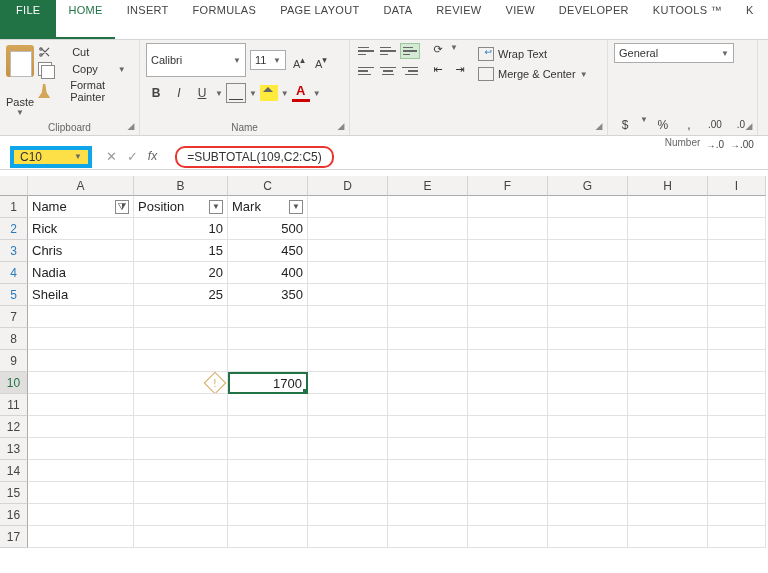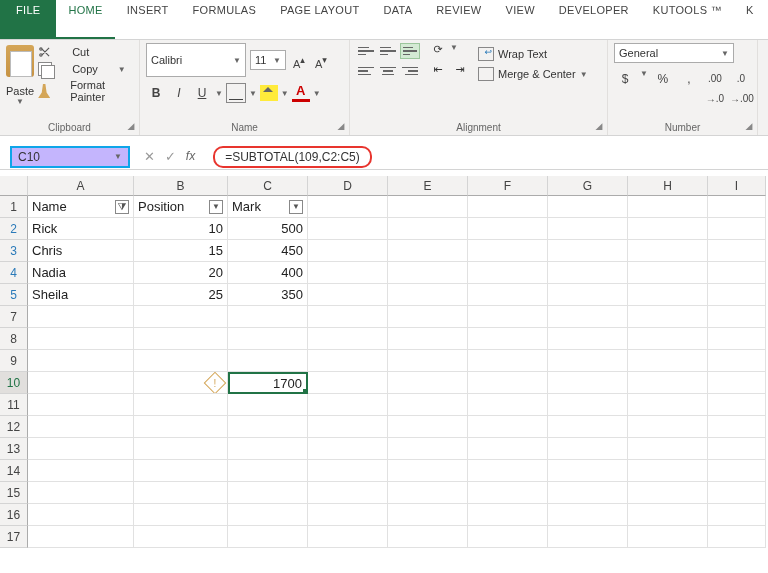--- a/index.html
+++ b/index.html
@@ -15,21 +15,21 @@
 .ribbon { display: flex; background: #f3f2f1; height: 96px; border-bottom: 1px solid #d4d4d4; }
 .group { border-right: 1px solid #e1dfdd; padding: 3px 6px 0 6px; display: flex; flex-direction: column; justify-content: space-between; position: relative; }
 .group-label { text-align: center; font-size: 10px; color: #666; padding: 2px 0; }
 .group-content { flex: 1; display: flex; align-items: flex-start; }
 .dialog-launcher { position: absolute; right: 2px; bottom: 2px; width: 12px; height: 12px; font-size: 9px; color: #888; text-align: center; }
 
 
 .clipboard-left { display: flex; flex-direction: column; align-items: center; margin-right: 4px; }
 .paste-icon { width: 28px; height: 32px; background: linear-gradient(#d4a658,#c79344); border-radius: 3px; position: relative; margin-top: 2px; }
 .paste-icon::after { content:""; position:absolute; left:4px; top:6px; width:20px; height:24px; background:#fff; border:1px solid #bbb; }
-.paste-label { font-size: 11px; margin-top: 8px; }
+.paste-label { font-size: 11px; margin-top: 19px; }
 .clipboard-right { display: flex; flex-direction: column; gap: 3px; font-size: 11px; padding-top: 2px; }
 .clip-item { display: flex; align-items: center; gap: 20px; }
 .scissors { width:14px; height:14px; color:#555; }
 .copy-icon { width:14px; height:14px; border:1px solid #888; background:#fff; position:relative; }
 .copy-icon::after{content:"";position:absolute;left:2px;top:2px;width:12px;height:12px;border:1px solid #888;background:#fff;}
 .brush { width:14px; height:14px; background:#d4a658; clip-path: polygon(40% 0,60% 0,70% 60%,100% 100%,0 100%,30% 60%); }
 
 
 .font-row1 { display:flex; gap:4px; align-items:center; margin-bottom:6px; }
 .font-name { width:100px; height:20px; border:1px solid #ababab; background:#fff; padding:16px 4px; font-size:11px; display:flex; justify-content:space-between; align-items:center; }
@@ -60,21 +60,21 @@
 .wrap-icon::after{content:"↩";position:absolute;right:1px;top:-1px;font-size:9px;color:#2a7ab9;}
 .merge-icon { width:16px; height:14px; border:1px solid #888; }
 
 
 .num-row1 { width:120px; height:20px; border:1px solid #ababab; background:#fff; padding:2px 4px; font-size:11px; display:flex; justify-content:space-between; align-items:center; margin-bottom:6px; }
 .num-row2 { display:flex; gap:4px; }
 .num-btn { width:22px; height:20px; text-align:center; line-height:20px; font-size:12px; color:#444; }
 
 
 .fbar { display:flex; align-items:center; height:26px; border-bottom:1px solid #d4d4d4; background:#fff; margin-top:8px; }
-.namebox { width:120px; height:22px; border:2px solid #0ea5e9; margin:0 6px 0 10px; padding:2px 6px; font-size:12px; display:flex; justify-content:space-between; align-items:center; background:#c4b5fd; }
+.namebox { width:82px; height:22px; border:4px solid #0ea5e9; margin:0 6px 0 10px; padding:2px 6px; font-size:12px; display:flex; justify-content:space-between; align-items:center; background:#fde047; }
 .fbar-btns { display:flex; gap:10px; padding:0 8px; color:#999; font-size:13px; }
 .fx { font-style:italic; font-size:12px; color:#666; margin-right:6px; }
 .formula-highlight { border:2px solid #e8352e; border-radius:10px; padding:2px 10px; font-size:12px; color:#333; margin-left:4px; }
 
 
 .grid { display:flex; flex-direction:column; margin-top:6px; }
 .col-headers { display:flex; }
 .corner { width:28px; height:20px; background:#f3f2f1; border-right:1px solid #d4d4d4; border-bottom:1px solid #ababab; }
 .ch { height:20px; background:#f3f2f1; border-right:1px solid #d4d4d4; border-bottom:1px solid #ababab; text-align:center; font-size:12px; line-height:20px; color:#444; }
 .row { display:flex; }
@@ -226,26 +226,25 @@
             <div class="wrap-icon"></div>
             <span>Wrap Text</span>
           </div>
         <div class="wm-item">
             <div class="merge-icon"></div>
             <span>Merge &amp; Center</span>
             <span class="dd">▼</span>
           </div>
       </div>
     </div>
-    <div class="group-label">Alignment</div>
     <div class="dialog-launcher">◢</div>
   </div>
 
   <div class="group" style="width:150px;">
-    <div class="group-content" style="flex-direction:column;">
+    <div class="group-content" style="flex-direction:column;gap:46px;">
       <div class="num-row1">
           <span>General</span>
           <span class="dd">▼</span>
         </div>
       <div class="num-row2">
         <div class="num-btn">$</div>
           <span class="dd">▼</span>
         <div class="num-btn">%</div>
         <div class="num-btn">,</div>
         <div class="num-btn" style="font-size:10px;">.00<br>→.0</div>

